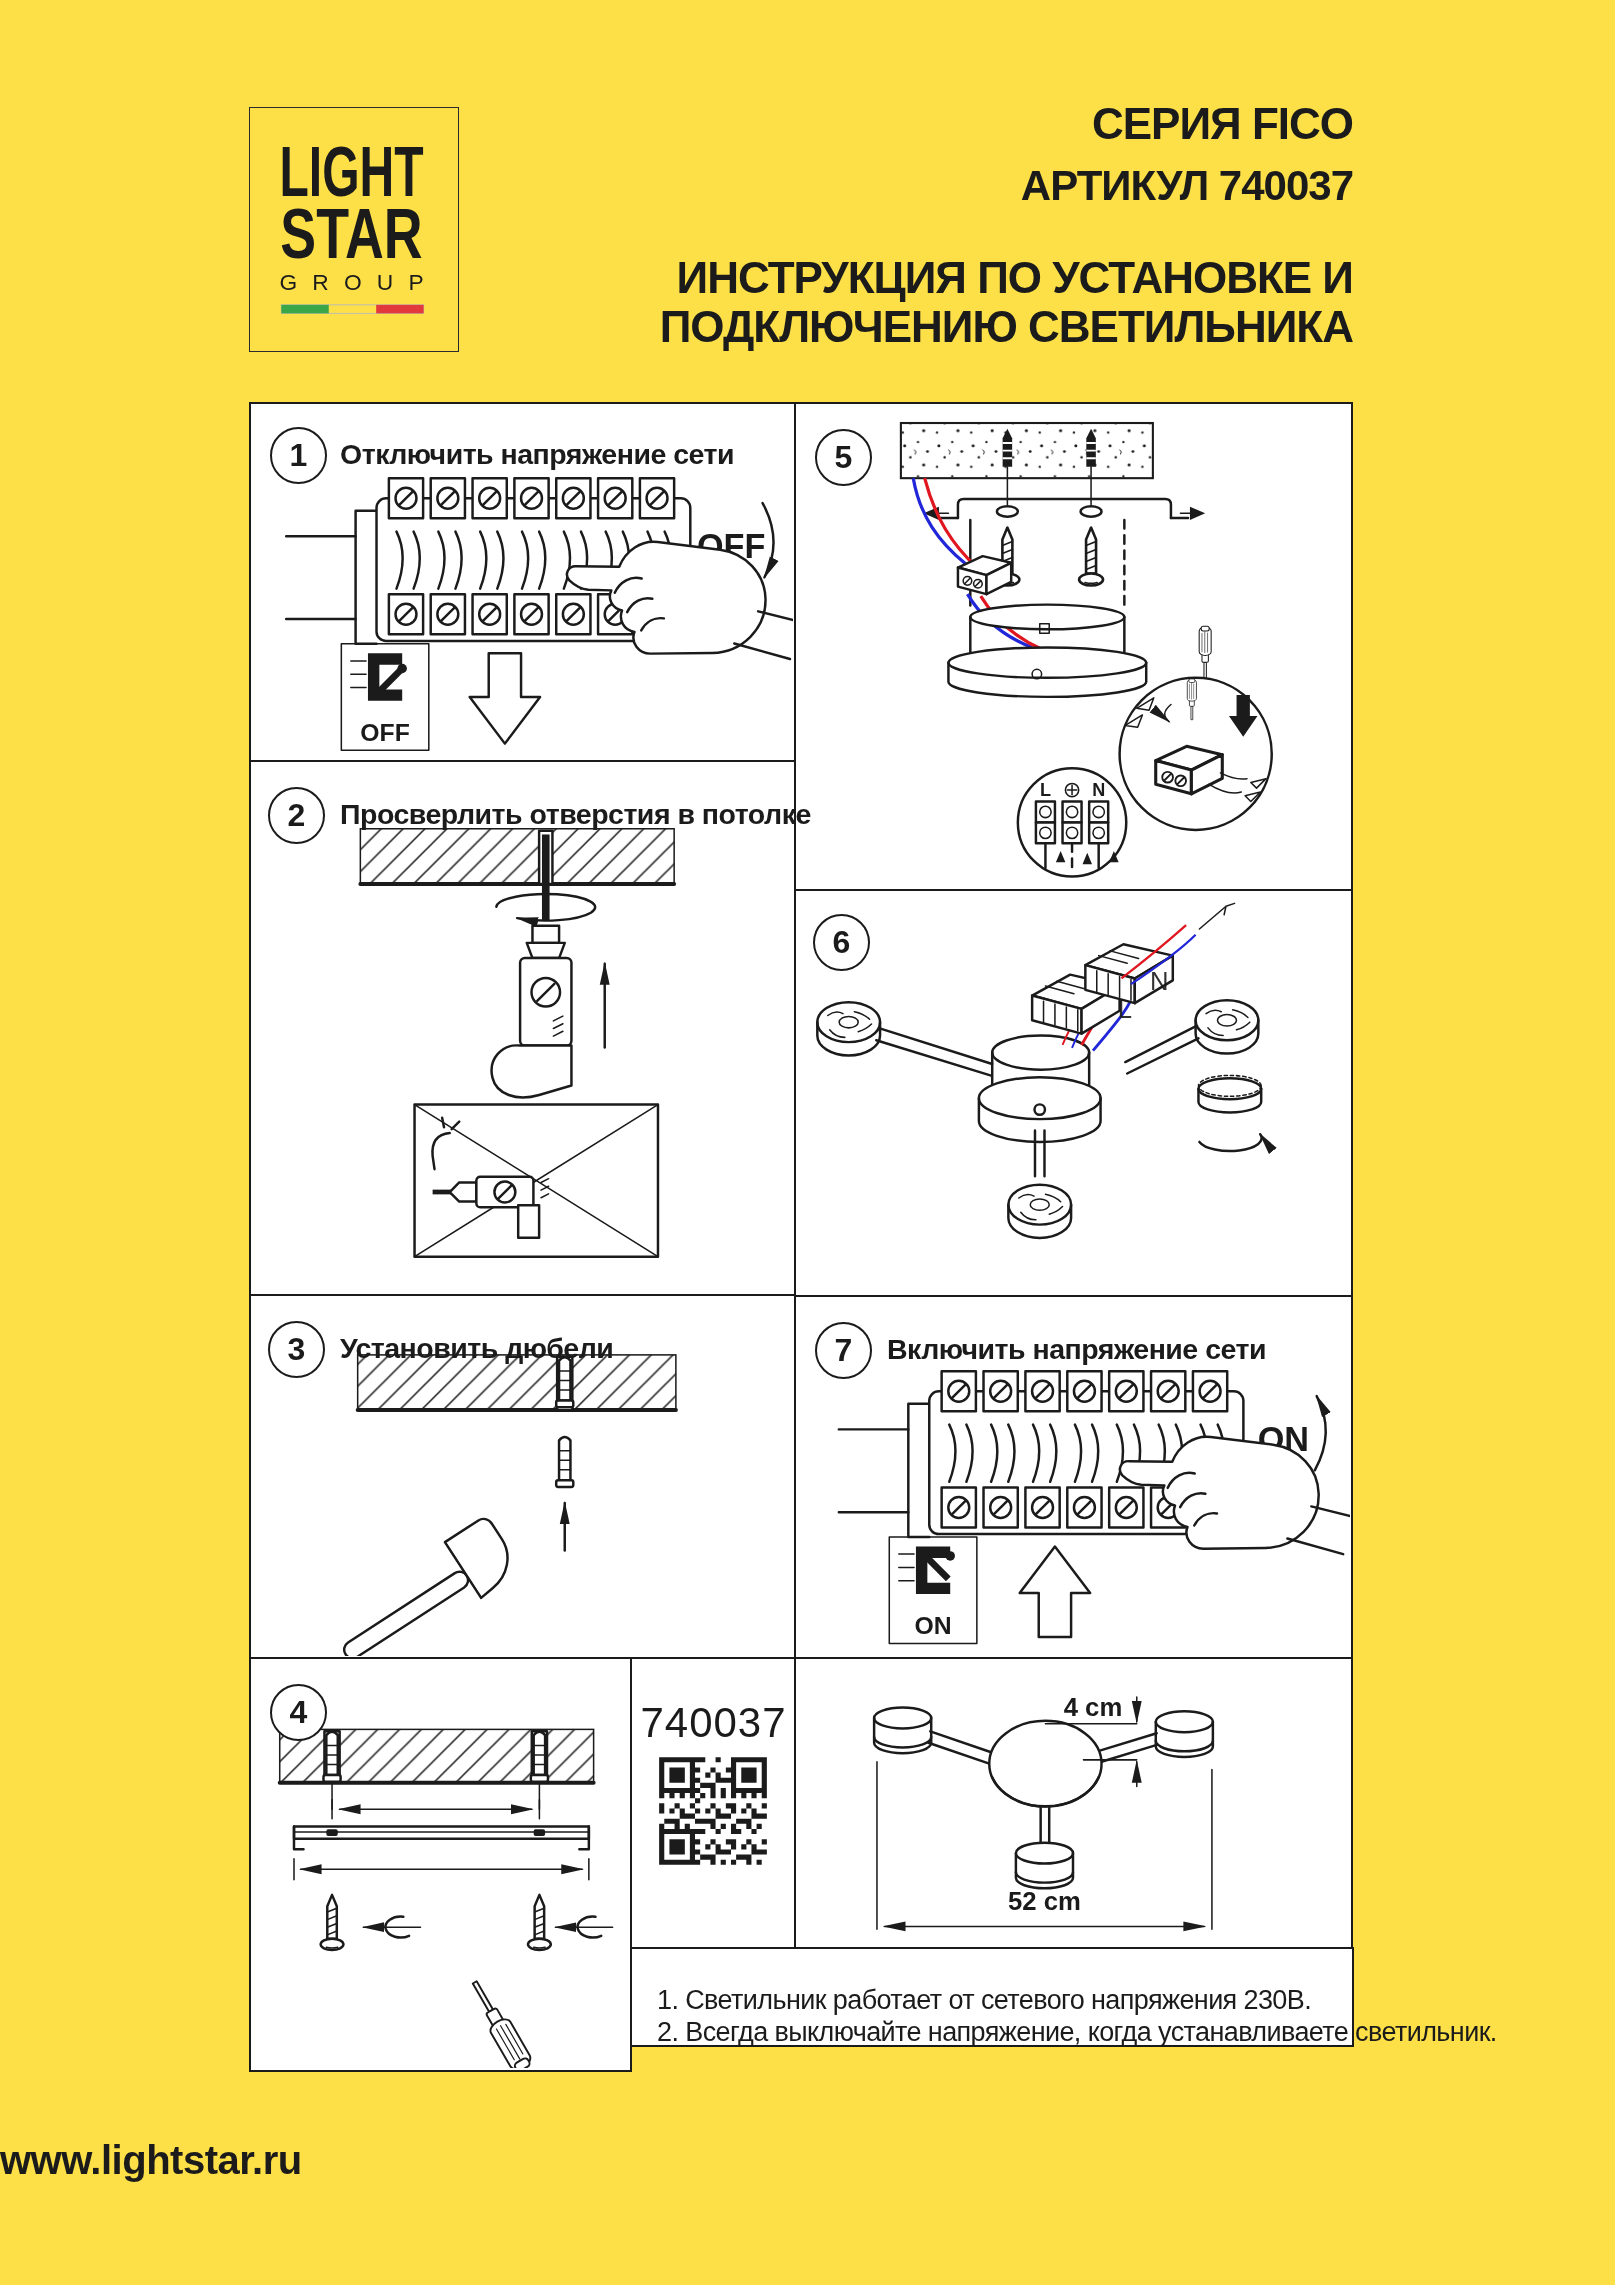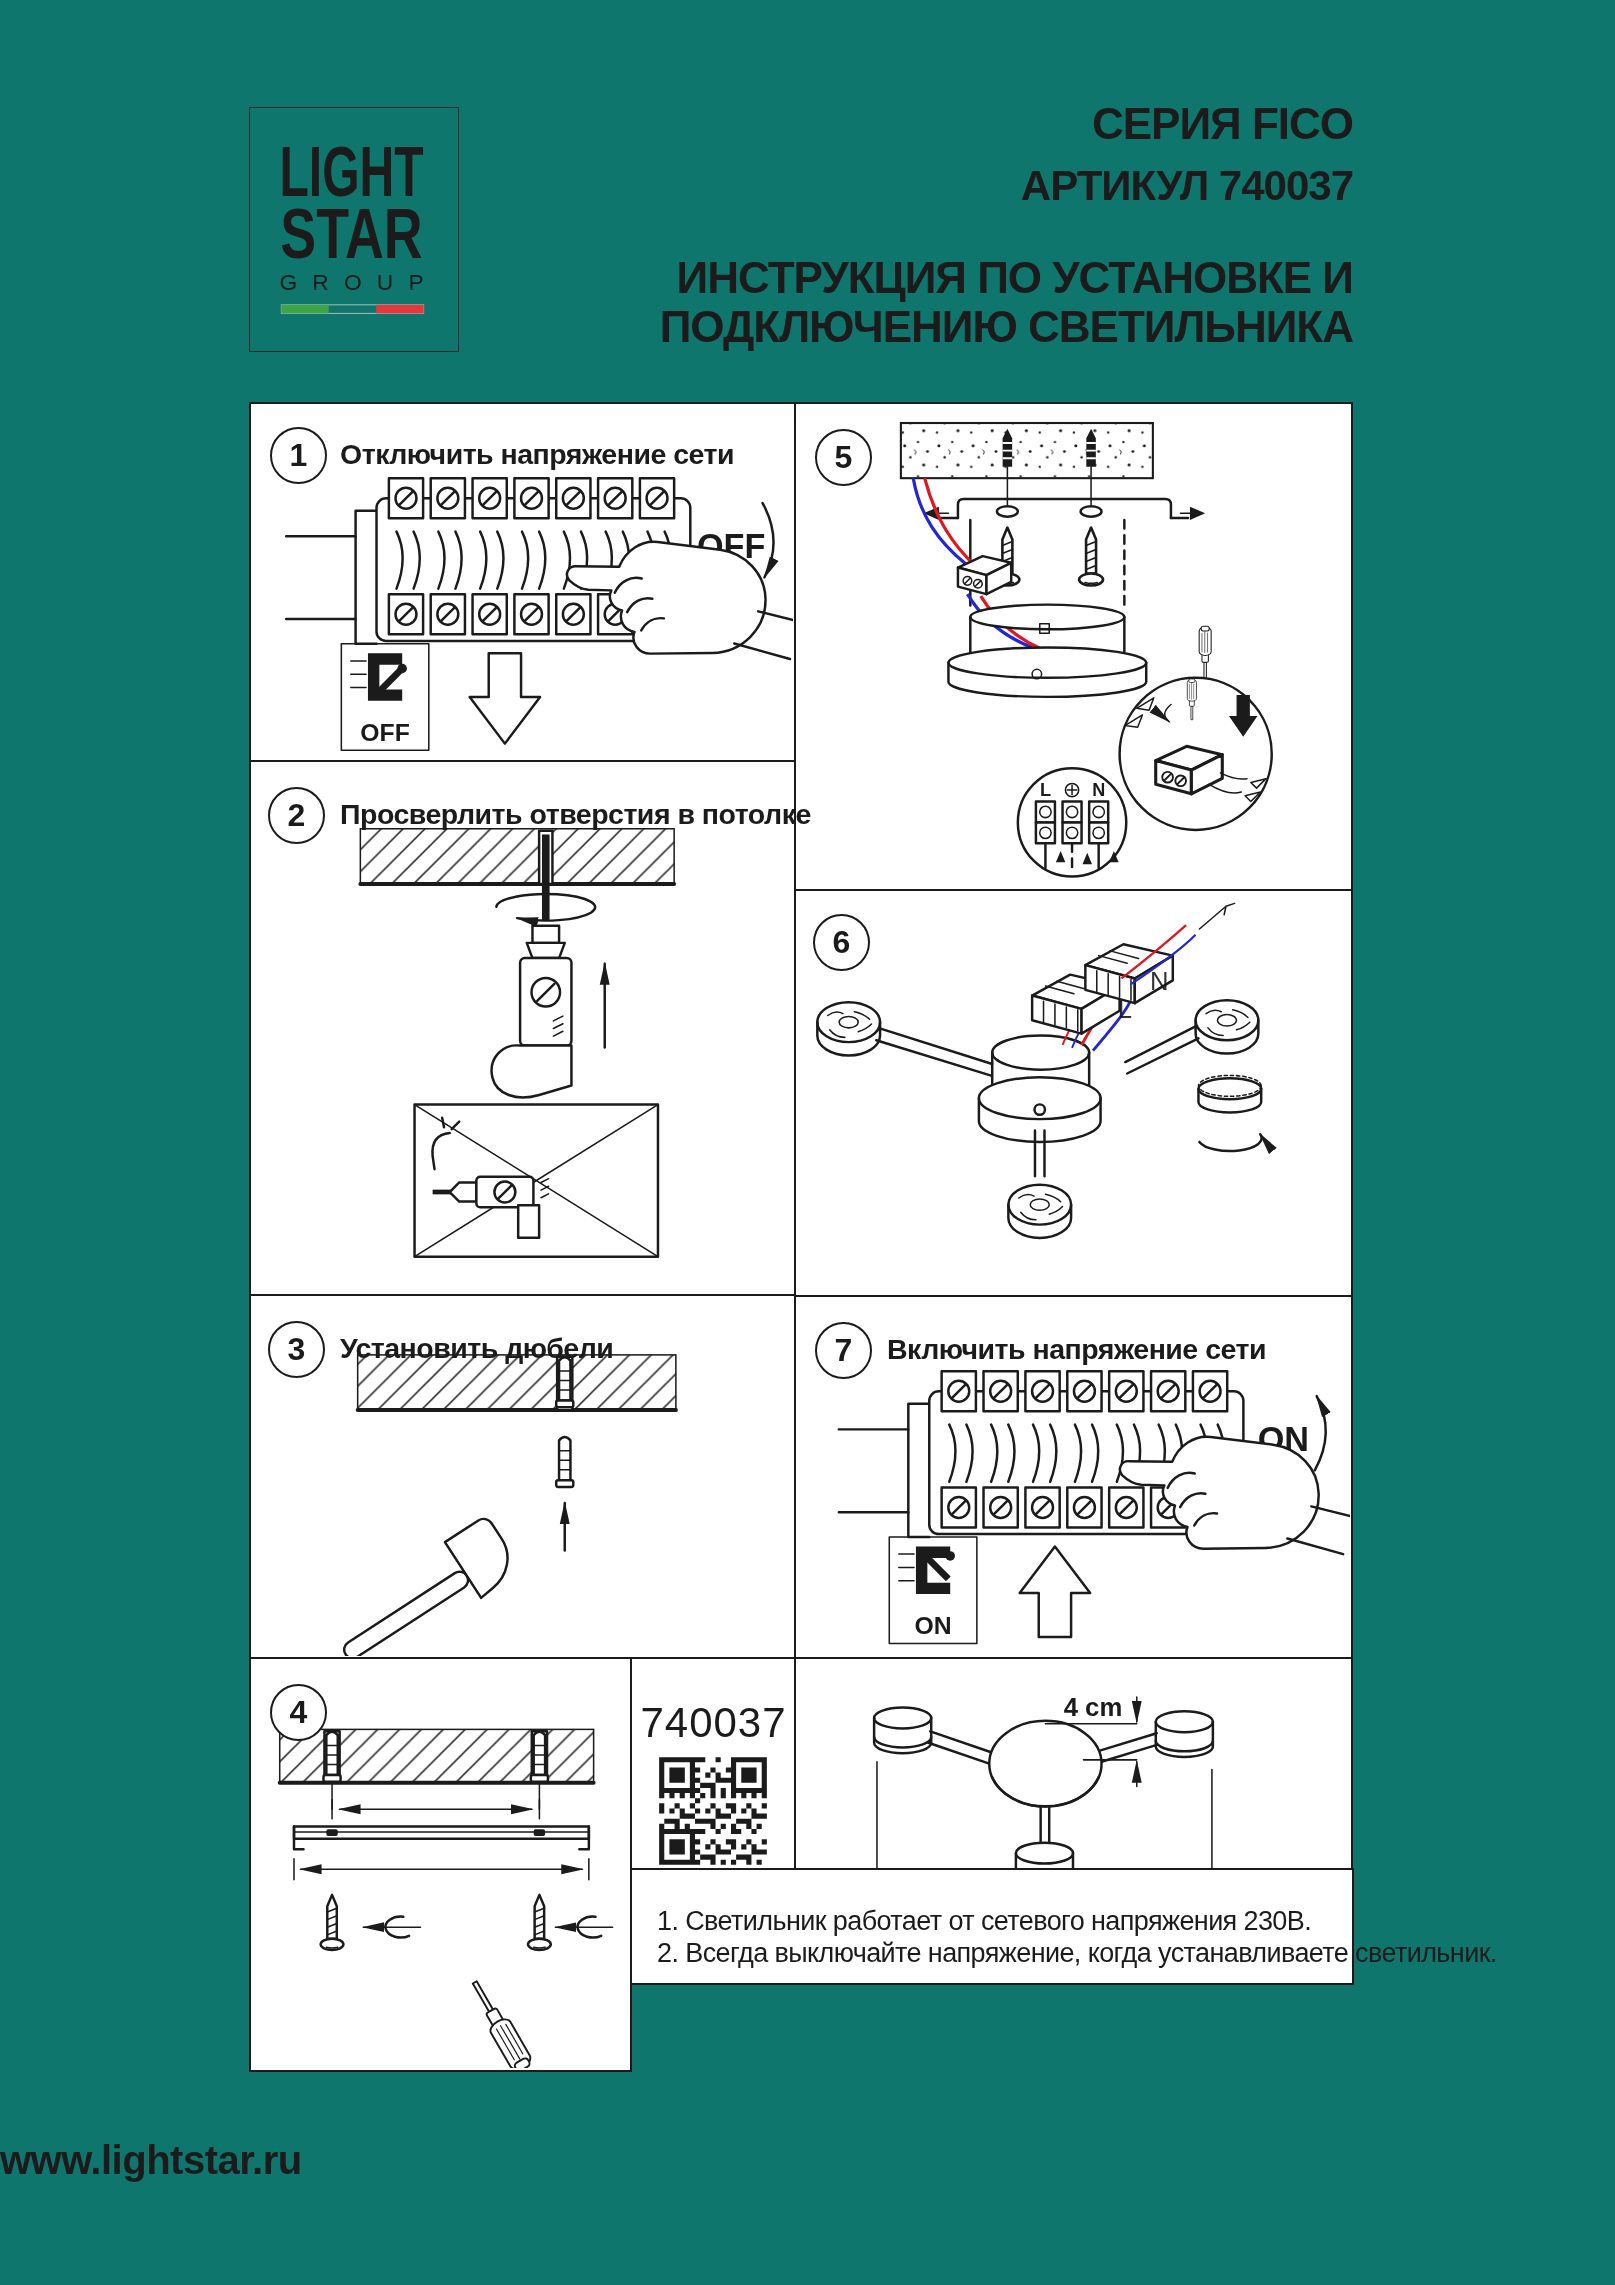--- a/index.html
+++ b/index.html
@@ -1,16 +1,16 @@
 <!DOCTYPE html>
 <html style="font-size:15px"><head>
 <meta charset="utf-8">
 <style>
   html,body{margin:0;padding:0;background:#e8e8e8;}
-  .page{position:relative;width:1616px;height:2286px;background:#0f766e;
+  .page{position:relative;width:1616px;height:2286px;background:#fde047;
         font-family:"Liberation Sans",sans-serif;color:#1b1b1b;overflow:hidden;}
   
   .s{stroke:#1b1b1b;stroke-width:2.6;fill:none;stroke-linecap:round;stroke-linejoin:round;}
   .sf{stroke:#1b1b1b;stroke-width:2.6;fill:#ffffff;stroke-linejoin:round;}
   .thin{stroke-width:1.6;}
   .bold{stroke-width:4.2;}
   .blk{fill:#1b1b1b;stroke:none;}
   .dash{stroke-dasharray:9 7;}
   text.svgtxt{font-family:"Liberation Sans",sans-serif;fill:#1b1b1b;}
   
@@ -470,21 +470,21 @@
       <path class="s thin" d="M262,68 H358 M302,106 H358"></path>
       <path class="s thin" d="M358,40 V66" marker-end="url(#ah)"></path>
       <path class="s thin" d="M358,134 V108" marker-end="url(#ah)"></path>
       <text class="svgtxt" x="312" y="60" text-anchor="middle" font-size="27" font-weight="700">4 cm</text>
       <path class="s thin" d="M85,108 V284 M437,116 V284"></path>
       <path class="s thin" d="M93,281 H429" marker-start="url(#ahs)" marker-end="url(#ah)"></path>
       <text class="svgtxt" x="261" y="264" text-anchor="middle" font-size="27" font-weight="700">52 cm</text>
     </svg>
   </div>
 
-  <div class="panel" style="left:630px;top:1868px;width:724px;height:117px">
+  <div class="panel" style="left:630px;top:1947px;width:724px;height:100px">
     <div class="notes-line" style="top:36px">1. Светильник работает от сетевого напряжения 230В.</div>
     <div class="notes-line" style="top:68px">2. Всегда выключайте напряжение, когда устанавливаете светильник.</div>
   </div>
 
   <div class="footer">www.lightstar.ru</div>
 
 </div>
 
 
 </body></html>

